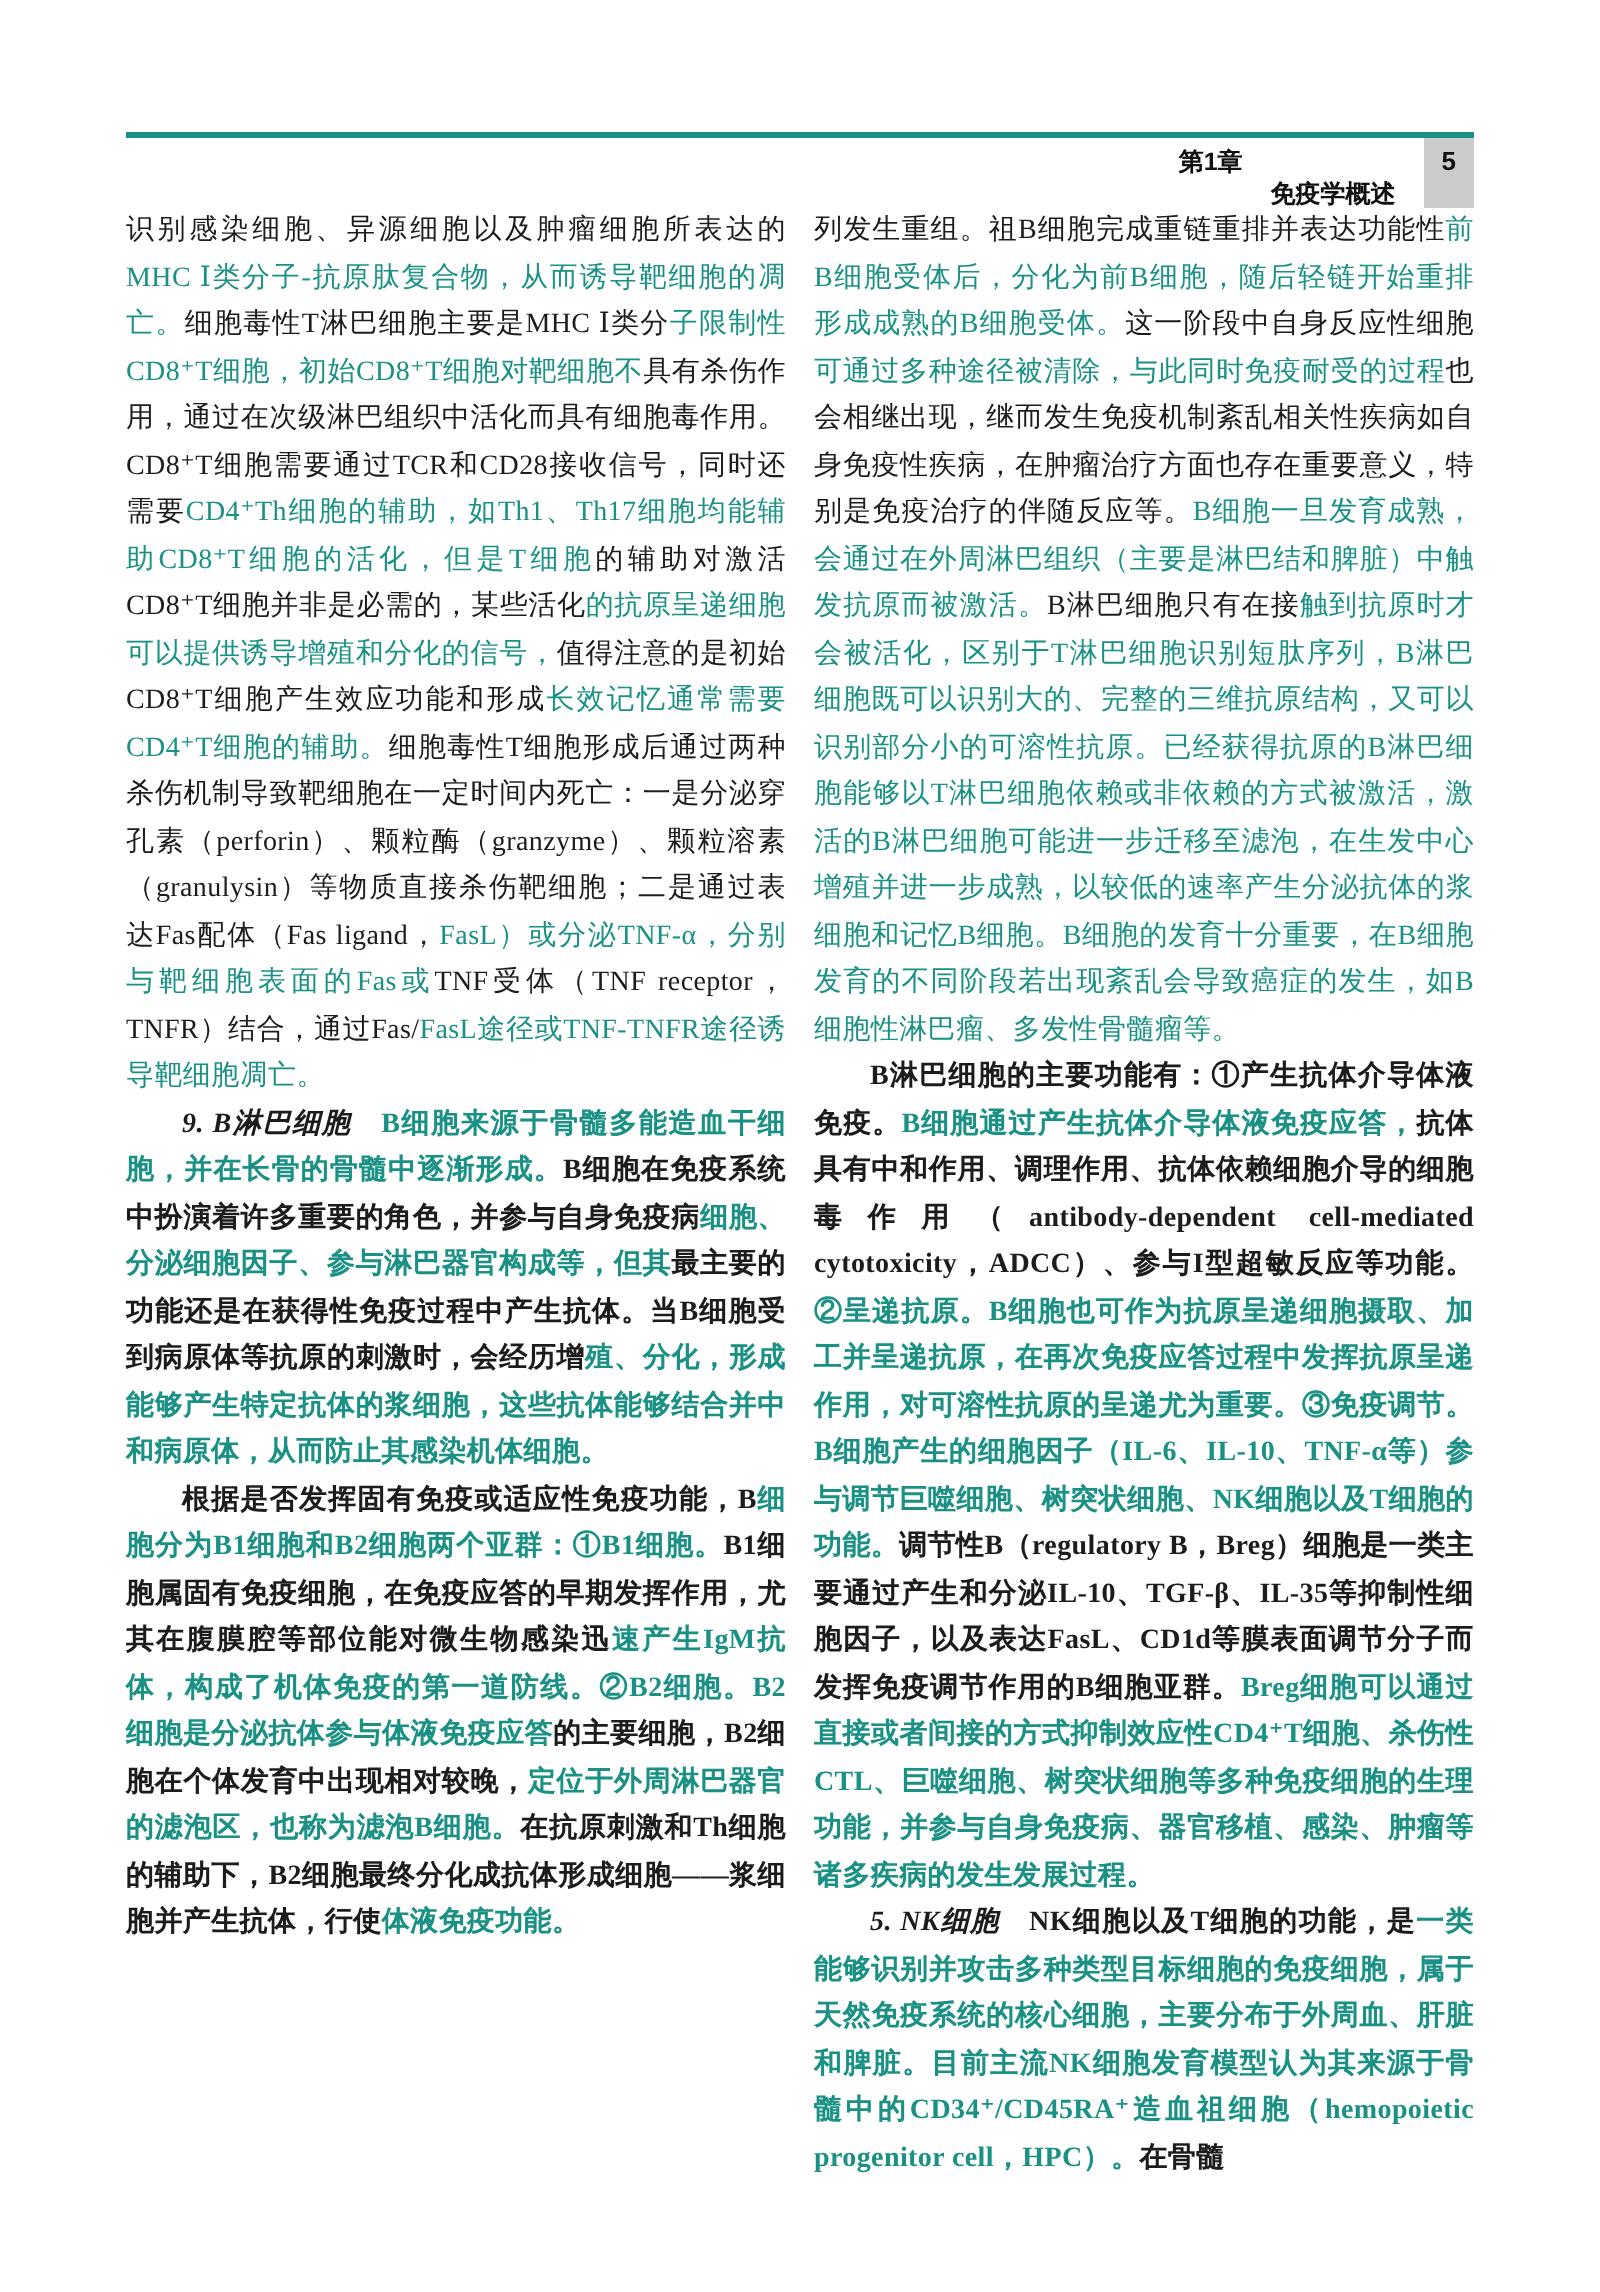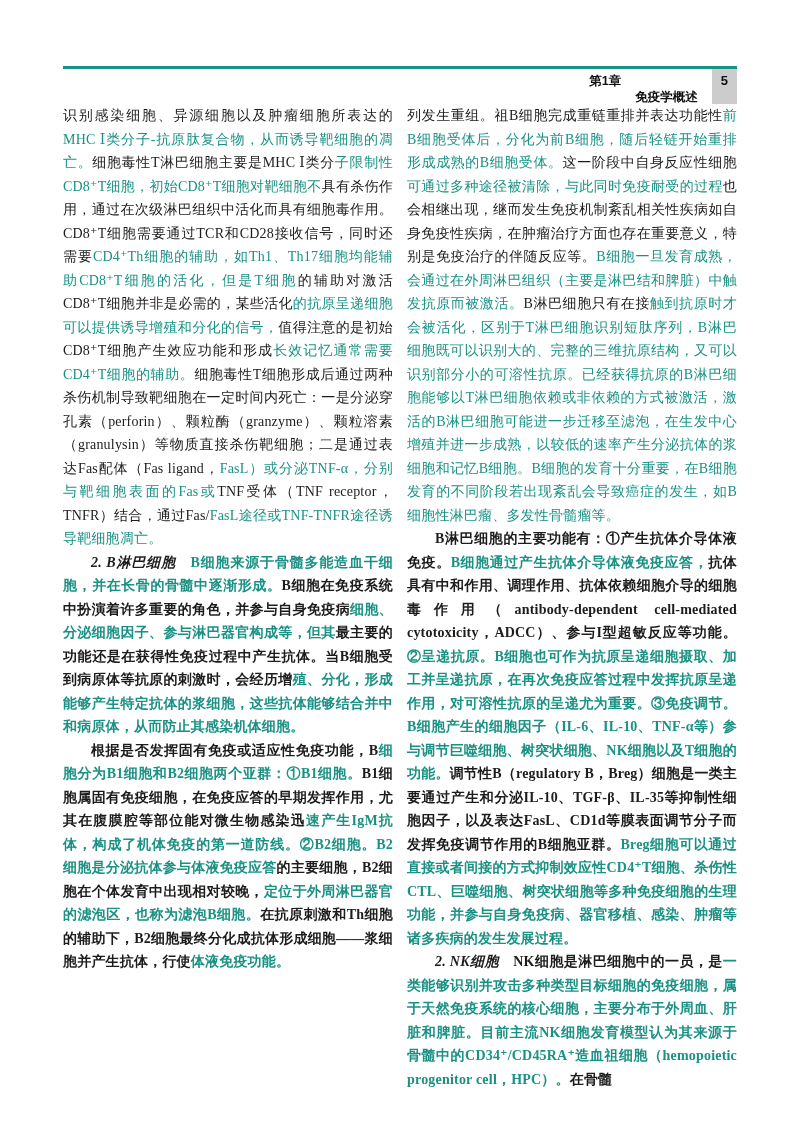--- a/index.html
+++ b/index.html
@@ -56,22 +56,22 @@
     <div class="head-line">
       <span class="chap">第1章</span>
       <span class="chap-title">免疫学概述</span>
       <span class="page-box">5</span>
     </div>
   </header>
 
   <main class="body-columns">
     <section class="col">
         <p class="para"><span class="seg ink">识别感染细胞、异源细胞以及肿瘤细胞所表达的</span><span class="seg teal">MHC Ⅰ类分子-抗原肽复合物，从而诱导靶细胞的凋亡。</span><span class="seg ink">细胞毒性T淋巴细胞主要是MHC Ⅰ类分</span><span class="seg teal">子限制性CD8⁺T细胞，初始CD8⁺T细胞对靶细胞不</span><span class="seg ink">具有杀伤作用，通过在次级淋巴组织中活化而具有细胞毒作用。CD8⁺T细胞需要通过TCR和CD28接收信号，同时还需要</span><span class="seg teal">CD4⁺Th细胞的辅助，如Th1、Th17细胞均能辅助CD8⁺T细胞的活化，但是T细胞</span><span class="seg ink">的辅助对激活CD8⁺T细胞并非是必需的，某些活化</span><span class="seg teal">的抗原呈递细胞可以提供诱导增殖和分化的信号，</span><span class="seg ink">值得注意的是初始CD8⁺T细胞产生效应功能和形成</span><span class="seg teal">长效记忆通常需要CD4⁺T细胞的辅助。</span><span class="seg ink">细胞毒性T细胞形成后通过两种杀伤机制导致靶细胞在一定时间内死亡：一是分泌穿孔素（perforin）、颗粒酶（granzyme）、颗粒溶素（granulysin）等物质直接杀伤靶细胞；二是通过表达Fas配体（Fas ligand，</span><span class="seg teal">FasL）或分泌TNF-α，分别与靶细胞表面的Fas或</span><span class="seg ink">TNF受体（TNF receptor，TNFR）结合，通过Fas/</span><span class="seg teal">FasL途径或TNF-TNFR途径诱导靶细胞凋亡。</span></p>
-        <p class="para indent"><span class="seg ink kai">2. B淋巴细胞　</span><span class="seg teal">B细胞来源于骨髓多能造血干细胞，并在长骨的骨髓中逐渐形成。</span><span class="seg ink">B细胞在免疫系统中扮演着许多重要的角色，并参与自身免疫病</span><span class="seg teal">细胞、分泌细胞因子、参与淋巴器官构成等，但其</span><span class="seg ink">最主要的功能还是在获得性免疫过程中产生抗体。当B细胞受到病原体等抗原的刺激时，会经历增</span><span class="seg teal">殖、分化，形成能够产生特定抗体的浆细胞，这些抗体能够结合并中和病原体，从而防止其感染机体细胞。</span></p>
+        <p class="para indent"><span class="seg ink kai">9. B淋巴细胞　</span><span class="seg teal">B细胞来源于骨髓多能造血干细胞，并在长骨的骨髓中逐渐形成。</span><span class="seg ink">B细胞在免疫系统中扮演着许多重要的角色，并参与自身免疫病</span><span class="seg teal">细胞、分泌细胞因子、参与淋巴器官构成等，但其</span><span class="seg ink">最主要的功能还是在获得性免疫过程中产生抗体。当B细胞受到病原体等抗原的刺激时，会经历增</span><span class="seg teal">殖、分化，形成能够产生特定抗体的浆细胞，这些抗体能够结合并中和病原体，从而防止其感染机体细胞。</span></p>
         <p class="para indent"><span class="seg ink">根据是否发挥固有免疫或适应性免疫功能，B</span><span class="seg teal">细胞分为B1细胞和B2细胞两个亚群：①B1细胞。</span><span class="seg ink">B1细胞属固有免疫细胞，在免疫应答的早期发挥作用，尤其在腹膜腔等部位能对微生物感染迅</span><span class="seg teal">速产生IgM抗体，构成了机体免疫的第一道防线。②B2细胞。B2细胞是分泌抗体参与体液免疫应答</span><span class="seg ink">的主要细胞，B2细胞在个体发育中出现相对较晚，</span><span class="seg teal">定位于外周淋巴器官的滤泡区，也称为滤泡B细胞。</span><span class="seg ink">在抗原刺激和Th细胞的辅助下，B2细胞最终分化成抗体形成细胞——浆细胞并产生抗体，行使</span><span class="seg teal">体液免疫功能。</span></p>
       </section>
     <section class="col">
         <p class="para"><span class="seg ink">列发生重组。祖B细胞完成重链重排并表达功能性</span><span class="seg teal">前B细胞受体后，分化为前B细胞，随后轻链开始重排形成成熟的B细胞受体。</span><span class="seg ink">这一阶段中自身反应性细胞</span><span class="seg teal">可通过多种途径被清除，与此同时免疫耐受的过程</span><span class="seg ink">也会相继出现，继而发生免疫机制紊乱相关性疾病如自身免疫性疾病，在肿瘤治疗方面也存在重要意义，特别是免疫治疗的伴随反应等。</span><span class="seg teal">B细胞一旦发育成熟，会通过在外周淋巴组织（主要是淋巴结和脾脏）中触发抗原而被激活。</span><span class="seg ink">B淋巴细胞只有在接</span><span class="seg teal">触到抗原时才会被活化，区别于T淋巴细胞识别短肽序列，B淋巴细胞既可以识别大的、完整的三维抗原结构，又可以识别部分小的可溶性抗原。已经获得抗原的B淋巴细胞能够以T淋巴细胞依赖或非依赖的方式被激活，激活的B淋巴细胞可能进一步迁移至滤泡，在生发中心增殖并进一步成熟，以较低的速率产生分泌抗体的浆细胞和记忆B细胞。B细胞的发育十分重要，在B细胞发育的不同阶段若出现紊乱会导致癌症的发生，如B细胞性淋巴瘤、多发性骨髓瘤等。</span></p>
         <p class="para indent"><span class="seg ink">B淋巴细胞的主要功能有：①产生抗体介导体液免疫。</span><span class="seg teal">B细胞通过产生抗体介导体液免疫应答，</span><span class="seg ink">抗体具有中和作用、调理作用、抗体依赖细胞介导的细胞毒作用（antibody-dependent cell-mediated cytotoxicity，ADCC）、参与I型超敏反应等功能。</span><span class="seg teal">②呈递抗原。B细胞也可作为抗原呈递细胞摄取、加工并呈递抗原，在再次免疫应答过程中发挥抗原呈递作用，对可溶性抗原的呈递尤为重要。③免疫调节。B细胞产生的细胞因子（IL-6、IL-10、TNF-α等）参与调节巨噬细胞、树突状细胞、NK细胞以及T细胞的功能。</span><span class="seg ink">调节性B（regulatory B，Breg）细胞是一类主要通过产生和分泌IL-10、TGF-β、IL-35等抑制性细胞因子，以及表达FasL、CD1d等膜表面调节分子而发挥免疫调节作用的B细胞亚群。</span><span class="seg teal">Breg细胞可以通过直接或者间接的方式抑制效应性CD4⁺T细胞、杀伤性CTL、巨噬细胞、树突状细胞等多种免疫细胞的生理功能，并参与自身免疫病、器官移植、感染、肿瘤等诸多疾病的发生发展过程。</span></p>
-        <p class="para indent"><span class="seg ink kai">2. NK细胞　</span><span class="seg ink">NK细胞是淋巴细胞中的一员，是</span><span class="seg teal">一类能够识别并攻击多种类型目标细胞的免疫细胞，属于天然免疫系统的核心细胞，主要分布于外周血、肝脏和脾脏。目前主流NK细胞发育模型认为其来源于骨髓中的CD34⁺/CD45RA⁺造血祖细胞（hemopoietic progenitor cell，HPC）。</span><span class="seg ink">在骨髓</span></p>
+        <p class="para indent"><span class="seg ink kai">5. NK细胞　</span><span class="seg ink">NK细胞以及T细胞的功能，是</span><span class="seg teal">一类能够识别并攻击多种类型目标细胞的免疫细胞，属于天然免疫系统的核心细胞，主要分布于外周血、肝脏和脾脏。目前主流NK细胞发育模型认为其来源于骨髓中的CD34⁺/CD45RA⁺造血祖细胞（hemopoietic progenitor cell，HPC）。</span><span class="seg ink">在骨髓</span></p>
       </section>
   </main>
 </div>
 
 </body></html>

